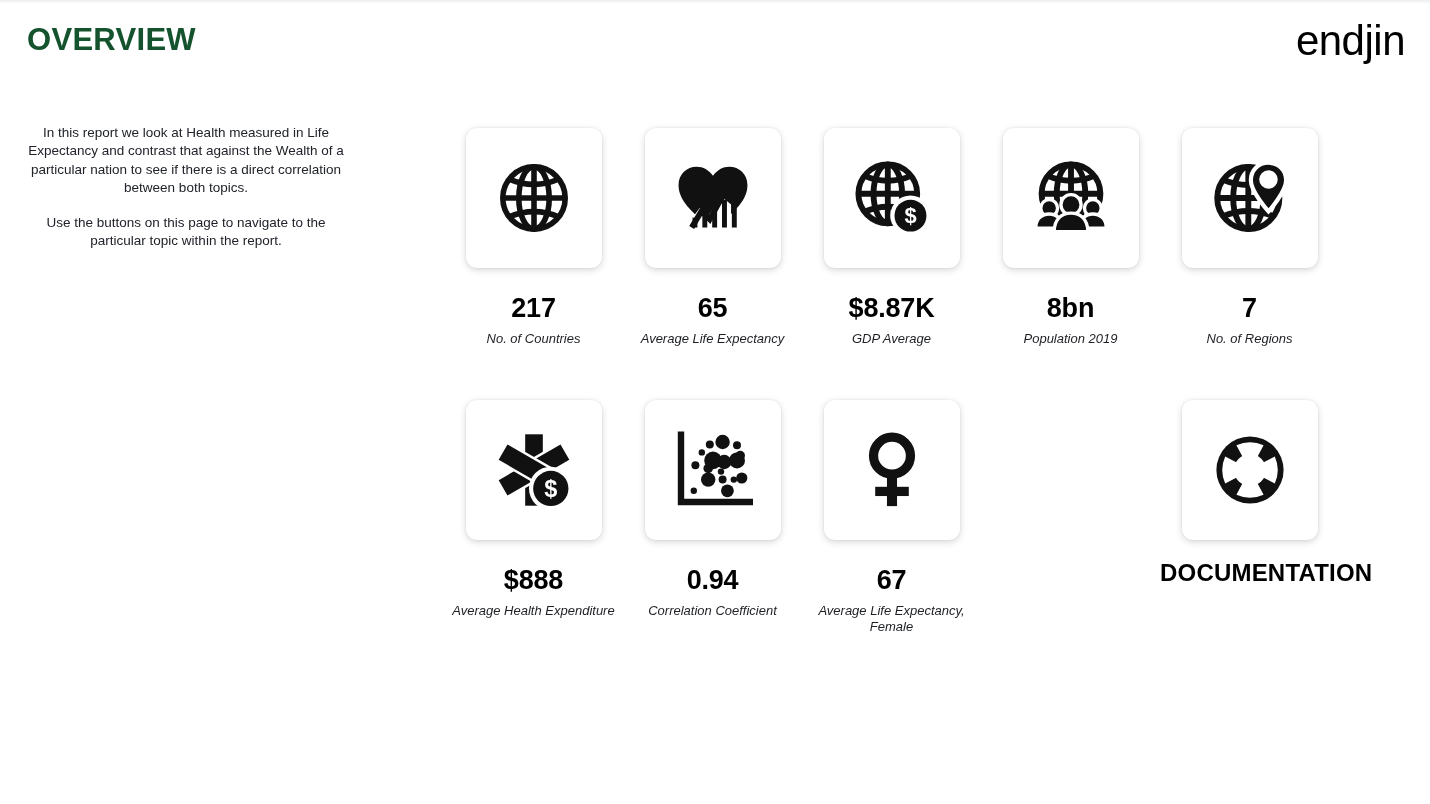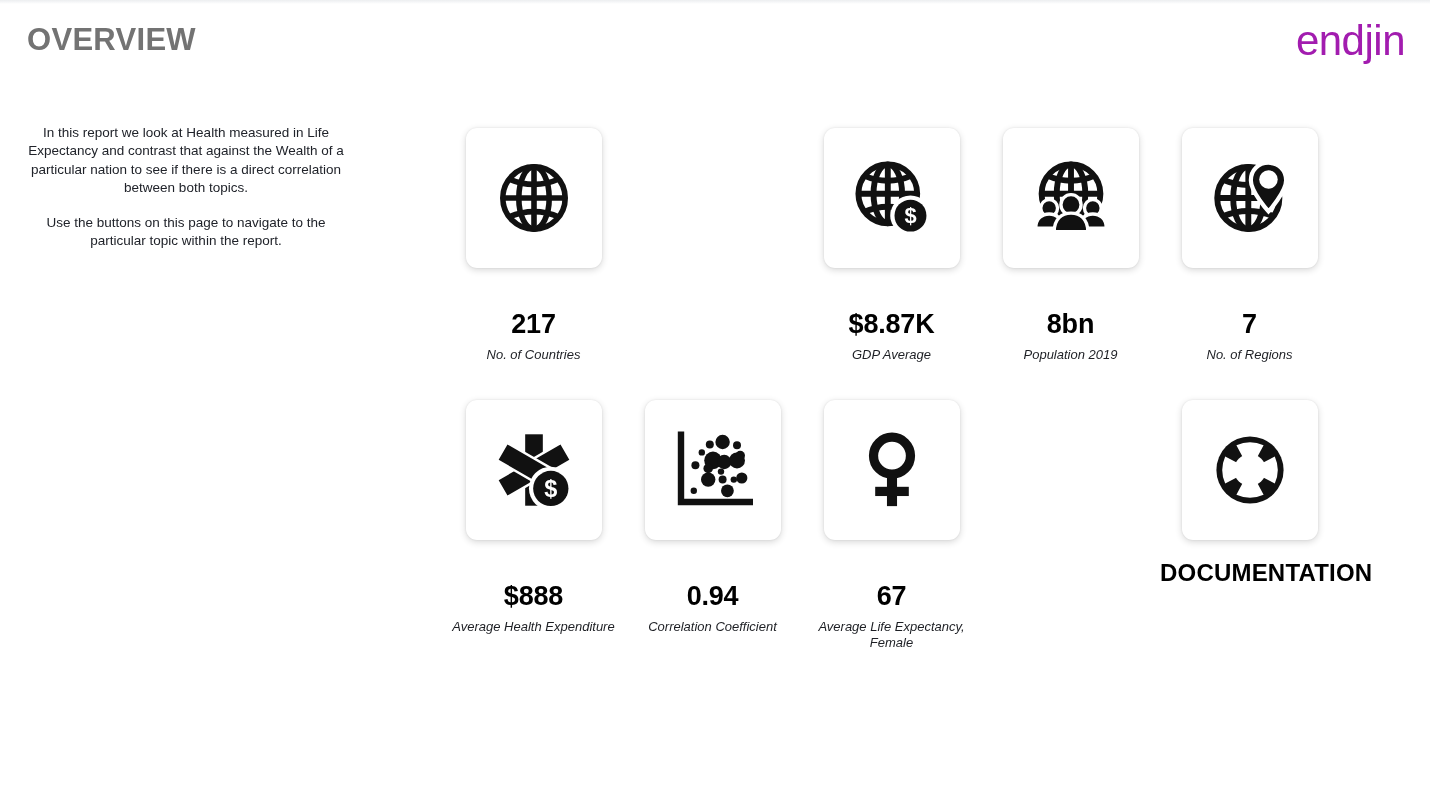--- a/index.html
+++ b/index.html
@@ -22,32 +22,32 @@
     height: 4px;
     background: linear-gradient(to bottom, #eceef0 0%, #f7f8f9 60%, #ffffff 100%);
   }
   .page-title {
     position: absolute;
     left: 27px;
     top: 23px;
     font-size: 31px;
     font-weight: bold;
     letter-spacing: 0.3px;
-    color: #737373;
+    color: #14532d;
     margin: 0;
     line-height: 1.1;
   }
   .logo {
     position: absolute;
     right: 25px;
     top: 20px;
     font-size: 42px;
     line-height: 1;
     font-weight: normal;
-    color: #a21caf;
+    color: #000000;
     letter-spacing: -0.5px;
   }
   .intro {
     position: absolute;
     left: 27px;
     top: 124px;
     width: 318px;
     font-size: 13.5px;
     line-height: 18.3px;
     color: #20232a;
@@ -89,21 +89,21 @@
     background: #ffffff;
     border-radius: 11px;
     box-shadow: 0 2px 7px rgba(0,0,0,0.16), 0 0 2px rgba(0,0,0,0.09);
     display: flex;
     align-items: center;
     justify-content: center;
   }
   .tile svg { display: block; }
 
   .value {
-    margin-top: 42px;
+    margin-top: 26px;
     font-size: 27px;
     font-weight: bold;
     color: #000000;
     line-height: 1.08;
     letter-spacing: -0.2px;
   }
   .value.doc {
     font-size: 24px;
     letter-spacing: 0.2px;
     margin-top: 20px;
@@ -146,20 +146,41 @@
               <path d="M18 74 Q50 60 82 74"></path>
               <line x1="50" y1="11" x2="50" y2="89"></line>
             </g>
           </svg>
         </span>
       </div>
       <div class="value">217</div>
       <div class="label">No. of Countries</div>
     </div>
 
+    <div class="card card-1">
+      <div class="tile">
+        <span>
+          <svg width="82" height="82" viewBox="0 0 100 100">
+            <path fill="#111" d="M50 88 C22 66 8 52 8 34 C8 21 18 12 30 12 C38 12 45 16 50 23 C55 16 62 12 70 12 C82 12 92 21 92 34 C92 52 78 66 50 88 Z"></path>
+            <path fill="#fff" d="M22 78 L34 62 L44 72 L60 48 L72 58 L72 88 L22 88 Z"></path>
+            <polyline fill="none" stroke="#111" stroke-width="7" stroke-linejoin="miter" points="24,86 36,66 46,76 62,47 80,34"></polyline>
+            <polygon fill="#111" points="84,26 86,45 66,38"></polygon>
+            <g stroke="#111" stroke-width="6">
+              <line x1="28" y1="86" x2="28" y2="74"></line>
+              <line x1="40" y1="86" x2="40" y2="71"></line>
+              <line x1="52" y1="86" x2="52" y2="64"></line>
+              <line x1="64" y1="86" x2="64" y2="52"></line>
+              <line x1="76" y1="86" x2="76" y2="42"></line>
+            </g>
+          </svg>
+        </span>
+      </div>
+      <div class="value">65</div>
+      <div class="label">Average Life Expectancy</div>
+    </div>
 
     <div class="card card-2">
       <div class="tile">
         <span>
           <svg width="84" height="84" viewBox="0 0 100 100">
             <g fill="none" stroke="#111" stroke-width="7">
               <circle cx="45" cy="45" r="35"></circle>
               <ellipse cx="45" cy="45" rx="17" ry="35"></ellipse>
               <line x1="10" y1="45" x2="80" y2="45"></line>
               <path d="M16 23 Q45 36 74 23"></path>

